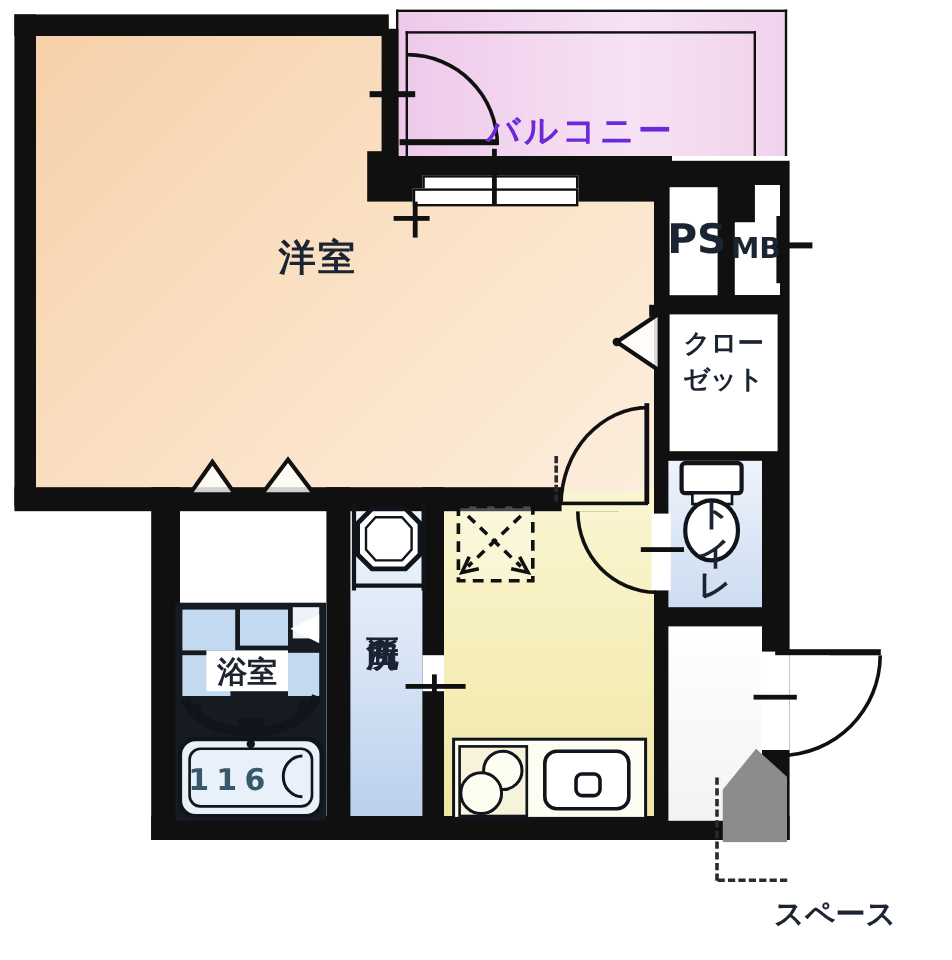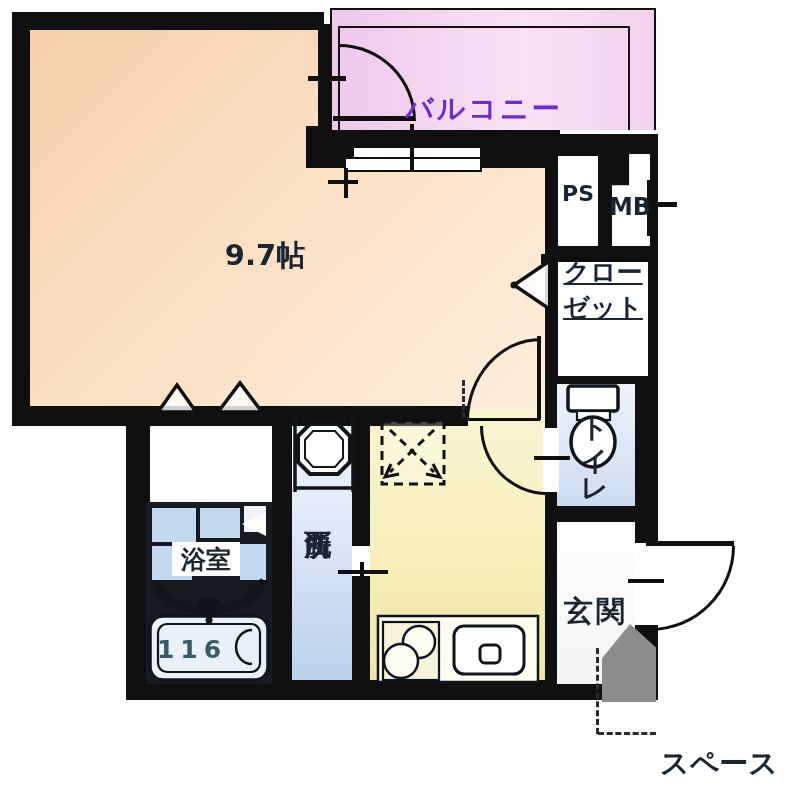--- a/index.html
+++ b/index.html
@@ -141,35 +141,34 @@
       <rect x="104" y="31" width="20" height="18" rx="5" fill="#ffffff" stroke="#10151c" stroke-width="3"></rect>
     </g>
   </svg>
 
   <svg class="sym" style="left:556px;top:382px;" width="80" height="92" viewBox="0 0 80 92">
     <rect x="12" y="4" width="50" height="25" rx="3" fill="#ffffff" stroke="#10151c" stroke-width="3.5"></rect>
     <rect x="21" y="29" width="33" height="9" fill="#ffffff" stroke="#10151c" stroke-width="2.2"></rect>
     <ellipse cx="37" cy="60" rx="22" ry="25" fill="#ffffff" stroke="#10151c" stroke-width="3.5"></ellipse>
   </svg>
 
-  <div class="txt center" style="left:200px;top:240px;width:130px;font-size:29px;">9.7帖</div>
+  <div class="txt center" style="left:200px;top:198px;width:130px;font-size:31px;letter-spacing:2px;">洋室</div>
 
   <div class="txt" style="left:405px;top:58px;font-size:28px;letter-spacing:3px;color:#6d28d9;margin-top:36px;">バルコニー</div>
 
-  <div class="txt center" style="left:556px;top:182px;width:44px;font-size:22px;">PS</div>
+  <div class="txt center" style="left:556px;top:182px;width:44px;font-size:34px;">PS</div>
   <div class="txt center" style="left:608px;top:194px;width:44px;font-size:24px;">MB</div>
 
-  <div class="txt center" style="left:560px;top:255px;width:86px;font-size:26px;line-height:1.35;text-decoration:underline;">
+  <div class="txt center" style="left:560px;top:272px;width:86px;font-size:22px;line-height:1.35;">
     <span>クロー</span><br>
     <span>ゼット</span>
   </div>
 
   <div class="txt vert" style="left:580px;top:398px;height:110px;font-size:27px;">トイレ</div>
 
 
   <div class="txt vert" style="left:303px;top:510px;height:110px;font-size:27px;">洗面所</div>
 
 
-  <div class="txt center" style="left:556px;top:596px;width:80px;font-size:29px;letter-spacing:3px;">玄関</div>
 
-  <div class="txt" style="left:660px;top:748px;font-size:29px;">スペース</div>
+  <div class="txt" style="left:645px;top:748px;font-size:25px;">スペース</div>
 
 </div>
 
 </body></html>

